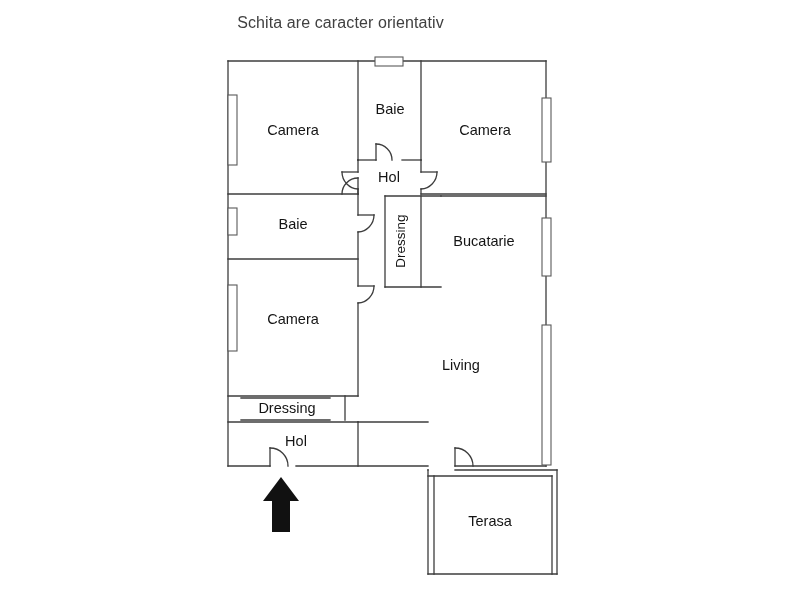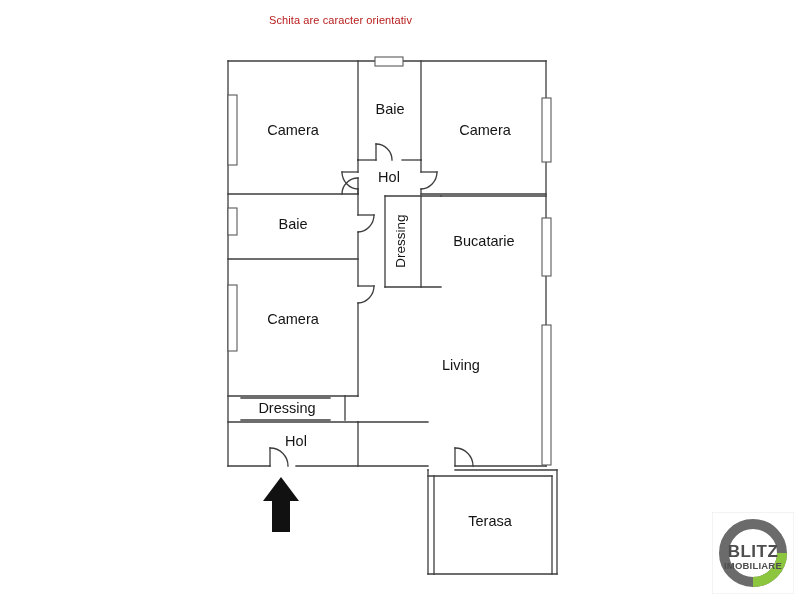--- a/index.html
+++ b/index.html
@@ -20,22 +20,22 @@
     width: 799px;
     height: 600px;
     background: #ffffff;
   }
   .plan-title {
     position: absolute;
     left: 0;
     top: 14px;
     width: 681px;
     text-align: center;
-    font-size: 11px;
-    color: #b91c1c;
+    font-size: 16px;
+    color: #404040;
     font-family: "Liberation Sans", sans-serif;
     letter-spacing: 0.1px;
   }
   svg.plan-svg {
     position: absolute;
     left: 0;
     top: 0;
     width: 799px;
     height: 600px;
   }
@@ -190,23 +190,14 @@
     <text class="room-label" x="293" y="225">Baie</text>
     <text class="room-label small" x="401" y="241" transform="rotate(-90 401 241)">Dressing</text>
     <text class="room-label" x="484" y="242">Bucatarie</text>
     <text class="room-label" x="293" y="320">Camera</text>
     <text class="room-label" x="461" y="366">Living</text>
     <text class="room-label" x="287" y="409">Dressing</text>
     <text class="room-label" x="296" y="442">Hol</text>
     <text class="room-label" x="490" y="522">Terasa</text>
   </svg>
 
-  <div class="watermark-wrap">
-    <svg viewBox="0 0 82 82" width="82" height="82">
-      <rect x="0" y="0" width="82" height="82" fill="#ffffff" opacity="0.75" stroke="#e2e2e2" stroke-width="1"></rect>
-      <circle cx="41" cy="41" r="29" fill="none" stroke="#6b6b6b" stroke-width="10"></circle>
-      <path d="M41 70 A29 29 0 0 0 70 41" fill="none" stroke="#8cc63e" stroke-width="10"></path>
-      <text x="41" y="41" text-anchor="middle" dominant-baseline="middle" font-family="Liberation Sans, sans-serif" font-size="17" font-weight="bold" fill="#4d4d4d" letter-spacing="0.5">BLITZ</text>
-      <text x="41" y="54" text-anchor="middle" dominant-baseline="middle" font-family="Liberation Sans, sans-serif" font-size="9.5" font-weight="bold" fill="#4d4d4d" letter-spacing="0.2">IMOBILIARE</text>
-    </svg>
-  </div>
 
 </div>
 
 </body></html>

